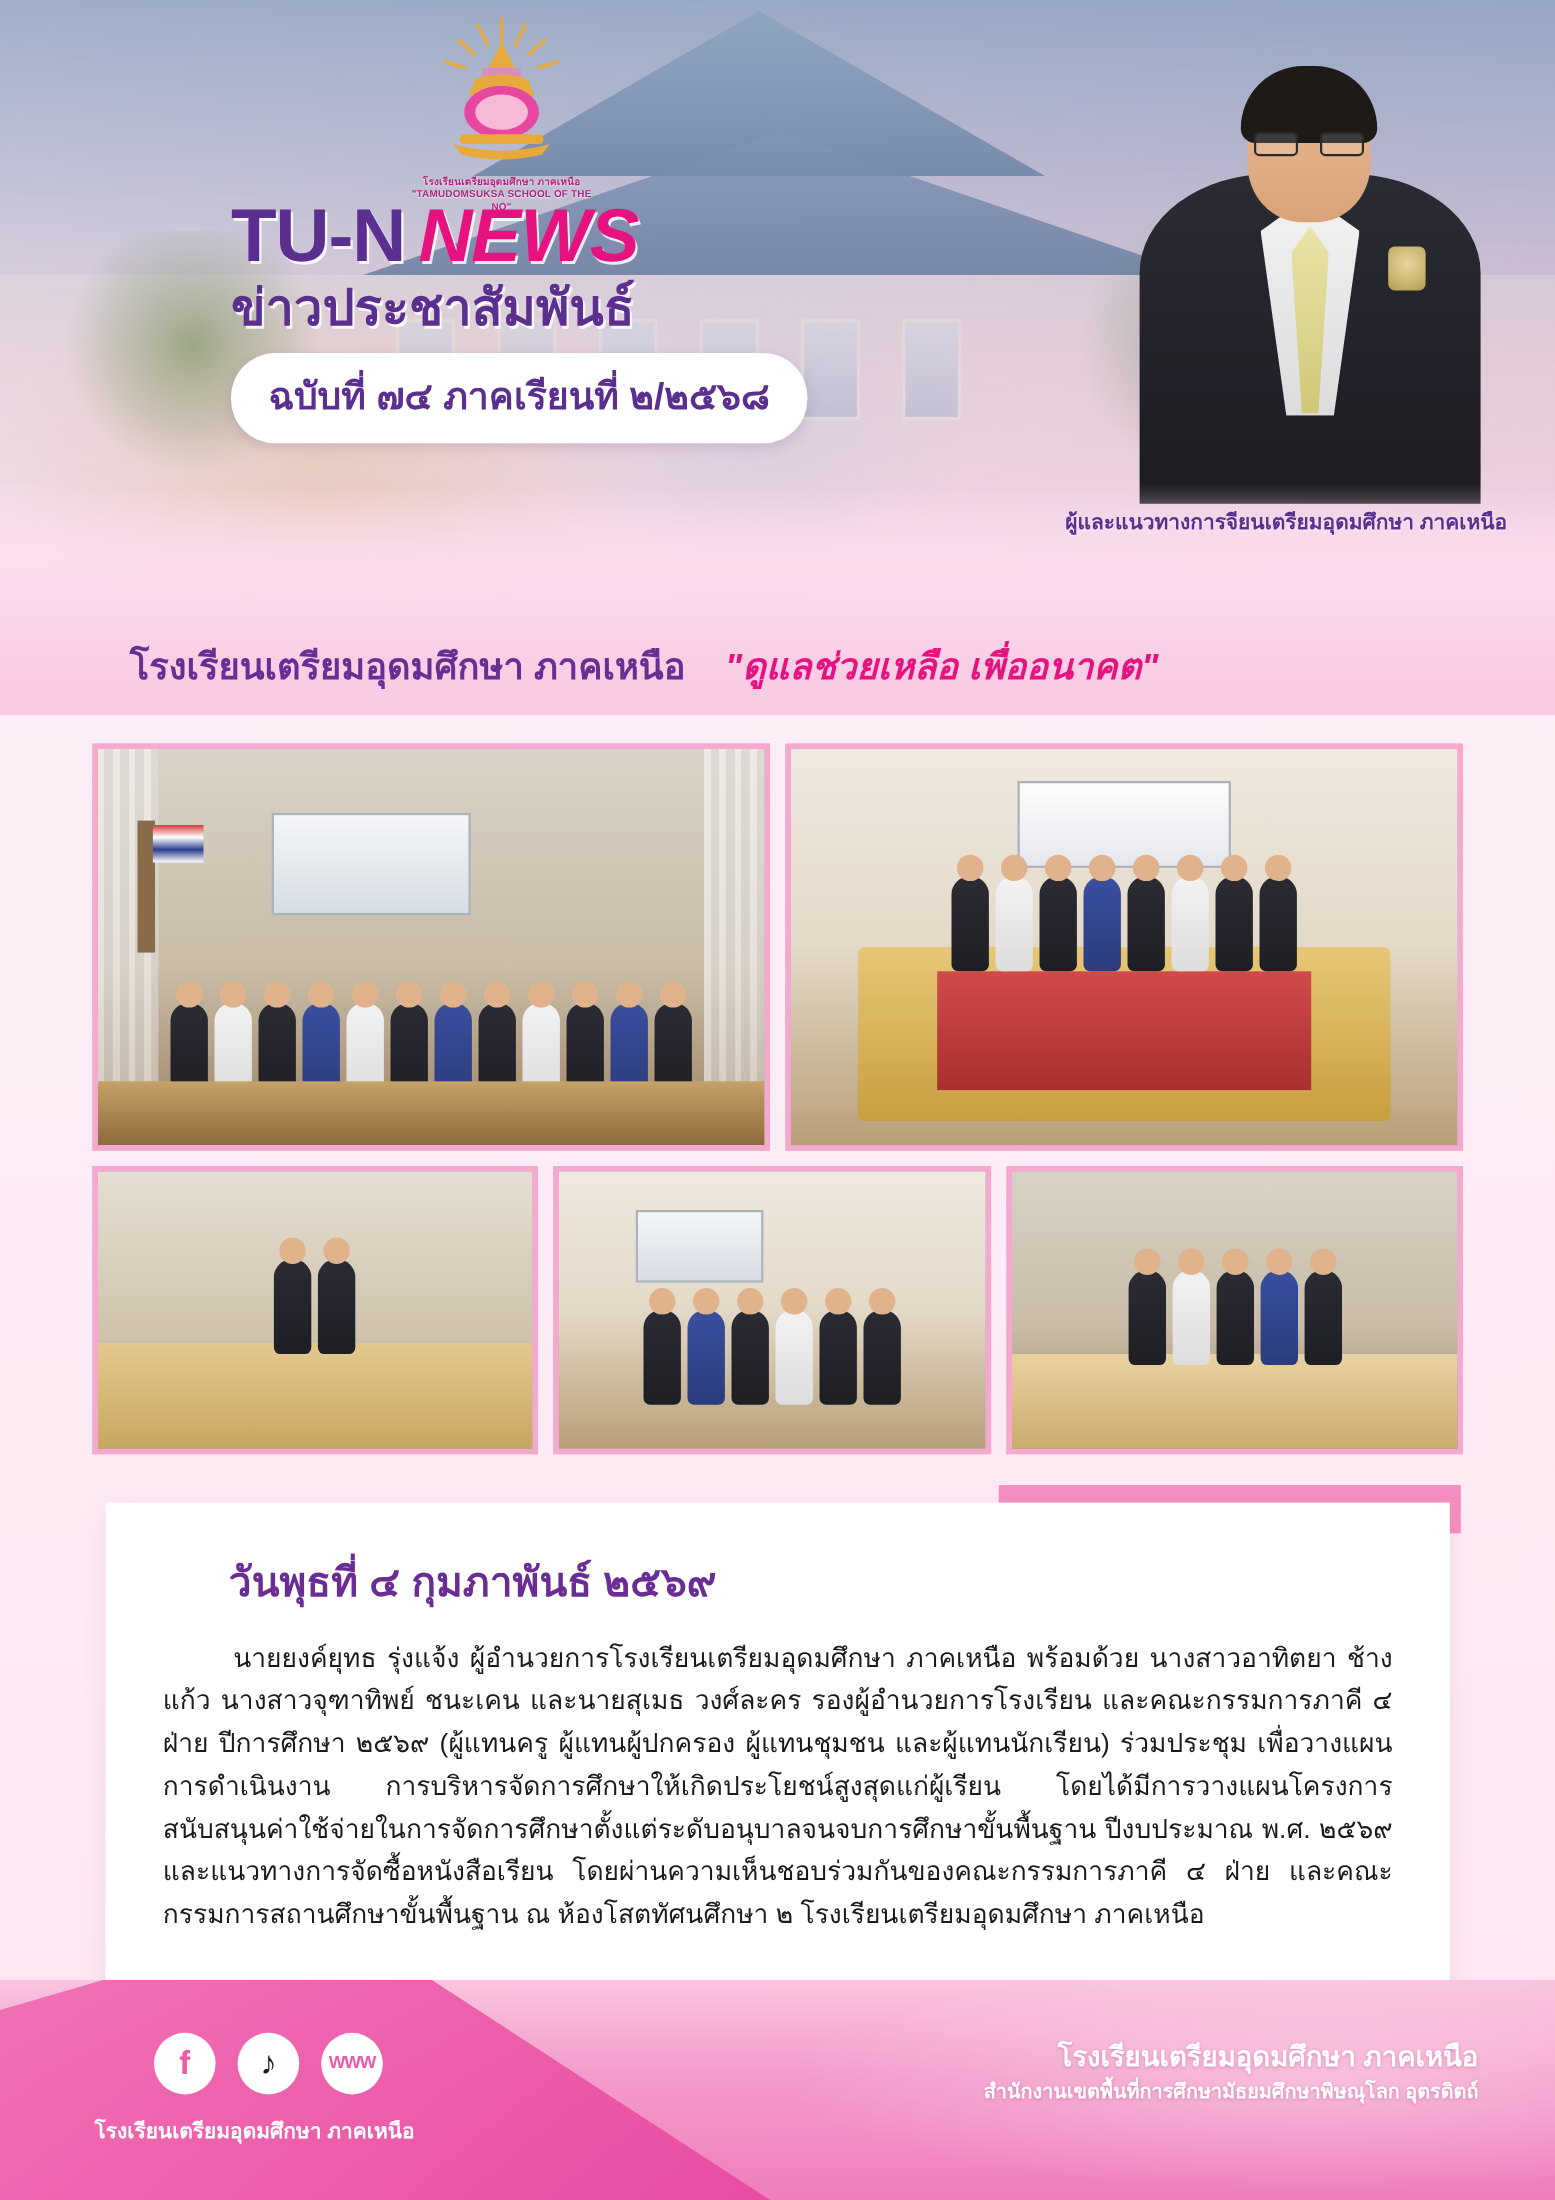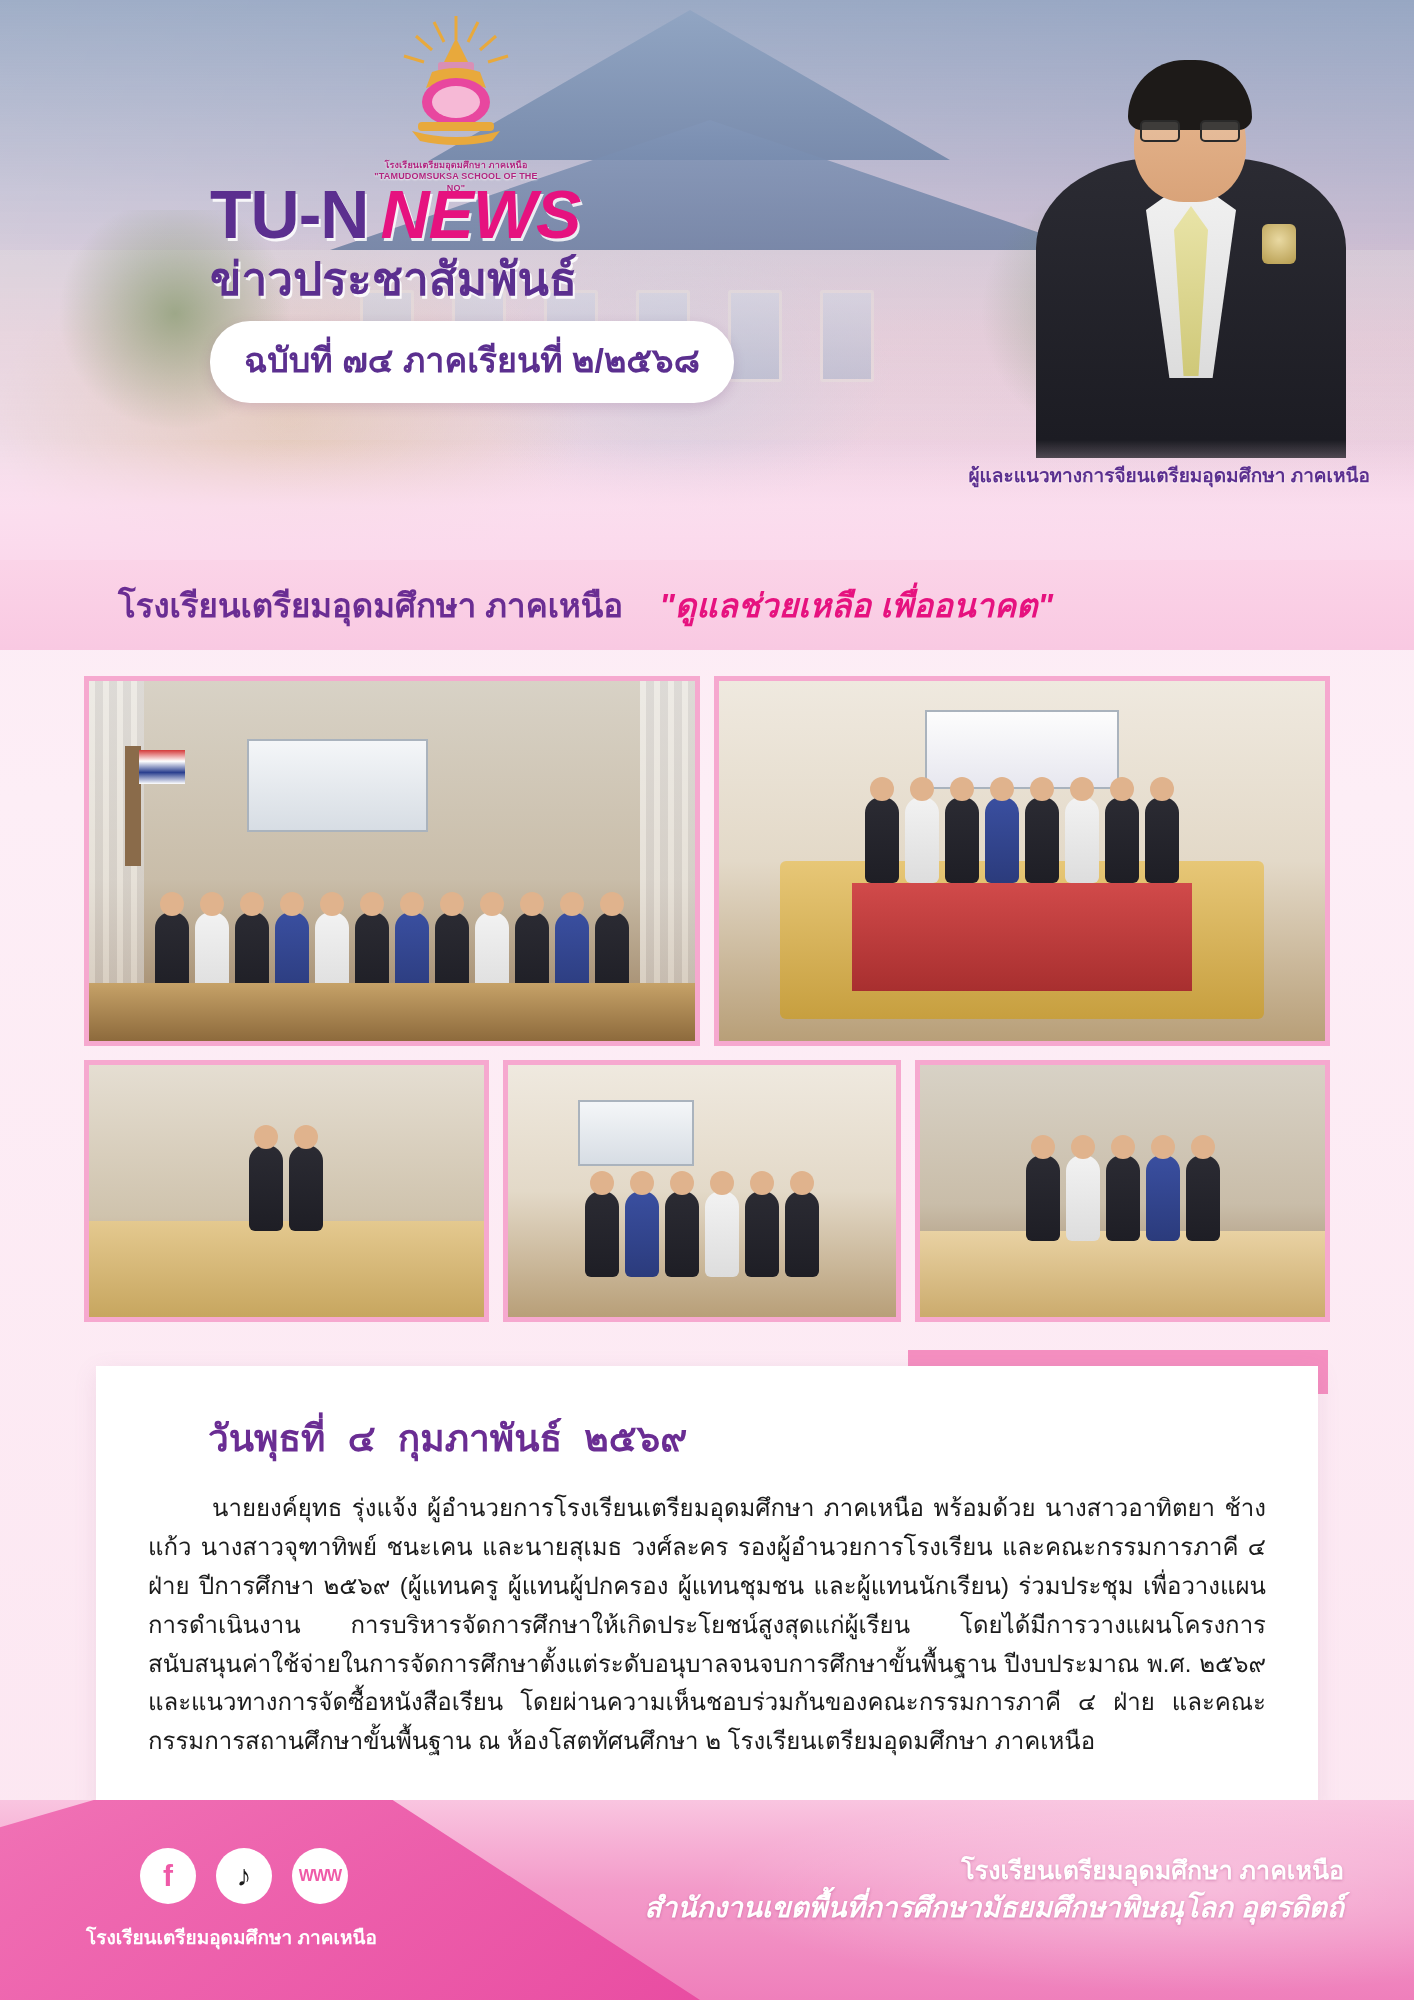--- a/index.html
+++ b/index.html
@@ -234,21 +234,20 @@
   .article {
     position: relative;
     margin: 0 96px;
     background: #ffffff;
     padding: 42px 52px 54px 52px;
     box-shadow: 0 6px 22px rgba(160,90,140,.12);
   }
   .article h2 {
     font-size: 37px; color: #6a2d93; font-weight: bold; margin-bottom: 22px;
     padding-left: 60px;
-    font-family: Liberation Mono, monospace;
   }
   .article p {
     font-size: 24px; line-height: 1.62; color: #1b1b1b; text-align: justify;
     text-indent: 64px;
   }
 
   
   .footer {
     position: absolute; left: 0; bottom: 0; width: 1414px; height: 200px;
     background: linear-gradient(180deg, #f9c5e0 0%, #f39ac9 45%, #ef7fbb 100%);
@@ -274,21 +273,21 @@
   .soc.web { font-size: 16px; letter-spacing: -1px; }
   .foot-left-label {
     position: absolute; left: 86px; top: 122px; color: #ffffff;
     font-size: 19px; font-weight: bold;
   }
   .foot-right {
     position: absolute; right: 70px; top: 52px; text-align: right;
     color: #ffffff; font-weight: bold; font-size: 25px; line-height: 1.45;
     text-shadow: 0 1px 3px rgba(150,40,110,.35);
   }
-  .foot-right .l2 { font-size: 28px; font-style: italic; }
+  .foot-right .l2 { font-size: 18px; }
 </style>
 </head>
 <body>
 
 <div class="page">
 
   <div class="header">
     <div class="photo-bg"></div>
     <div class="roof1"></div>
     <div class="roof2"></div>

